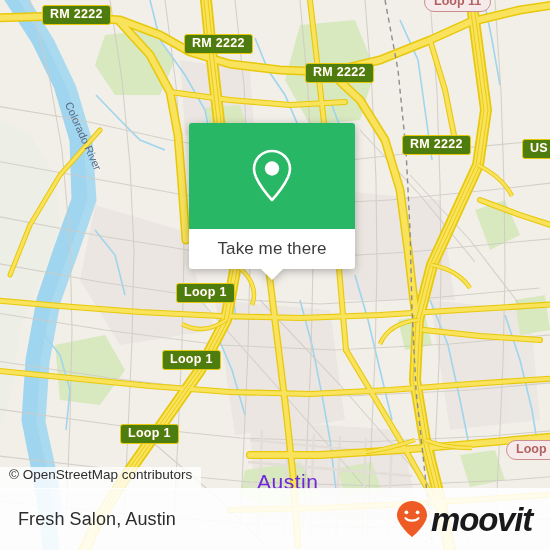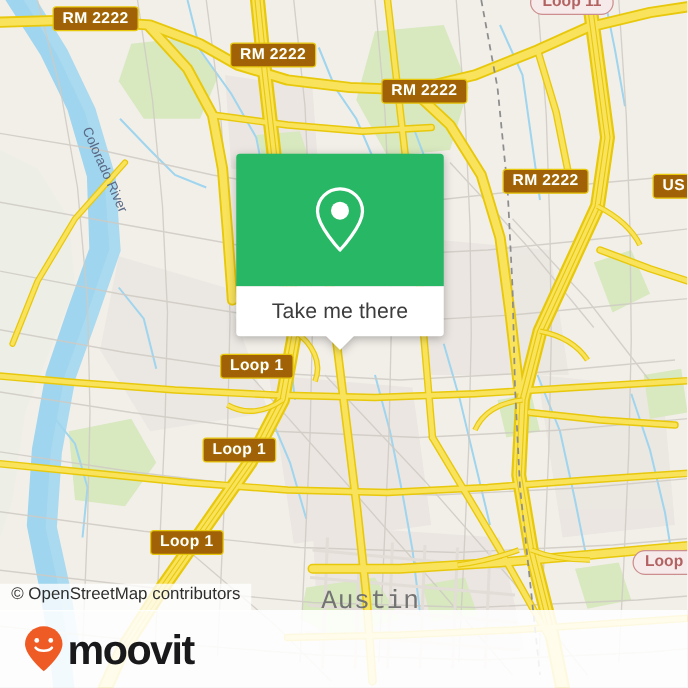--- a/index.html
+++ b/index.html
@@ -29,21 +29,21 @@
     position: absolute;
     top: 0; left: 0;
     width: 550px;
     height: 550px;
     display: block;
   }
 
   
   .shield {
     position: absolute;
-    background: #a16207;
+    background: #4d7c0f;
     border: 1.5px solid #e8c80b;
     border-radius: 3px;
     color: #ffffff;
     font-size: 12.5px;
     font-weight: bold;
     letter-spacing: .3px;
     padding: 2px 7px 3px 7px;
     white-space: nowrap;
     line-height: 13px;
     text-shadow: 0 0 2px rgba(170,140,0,.45);
@@ -64,25 +64,24 @@
   }
   .river-label {
     position: absolute;
     color: #5a6a86;
     font-size: 11px;
     white-space: nowrap;
     transform-origin: left top;
   }
   .city-label {
     position: absolute;
-    color: #737373;
+    color: #6d28d9;
     font-size: 21px;
     letter-spacing: .5px;
     white-space: nowrap;
-    font-family: Liberation Mono, monospace;
   }
 
   
   .popup {
     position: absolute;
     left: 189px;
     top: 123px;
     width: 166px;
     filter: drop-shadow(0 2px 4px rgba(0,0,0,.28));
   }
@@ -152,20 +151,21 @@
   .footer-title {
     color: #2b2b2b;
     font-size: 18px;
     letter-spacing: .1px;
     white-space: nowrap;
   }
   .brand {
     display: flex;
     align-items: center;
     gap: 2px;
+    font-style: italic;
   }
   .brand-word {
     color: #19191b;
     font-size: 33px;
     font-weight: bold;
     letter-spacing: -1.2px;
     line-height: 33px;
   }
 </style>
 </head>
@@ -368,20 +368,21 @@
         <span class="popup-tail"></span>
       </div>
     </div>
 
     <div class="attribution">
       <span>© OpenStreetMap contributors</span>
     </div>
   </div>
 
   <div class="footer">
+    <div class="footer-title">Fresh Salon, Austin</div>
     <div class="brand">
       <svg width="34" height="38" viewBox="0 0 34 38">
         <path d="M17 1 C8.7 1 2 7.5 2 15.2 C2 24.6 17 37 17 37 C17 37 32 24.6 32 15.2 C32 7.5 25.3 1 17 1 Z" fill="#ef5b25"></path>
         <circle cx="11.4" cy="12.3" r="1.9" fill="#ffffff"></circle>
         <circle cx="22.6" cy="12.3" r="1.9" fill="#ffffff"></circle>
         <path d="M10.5 18.2 C12.8 21.4 21.2 21.4 23.5 18.2" fill="none" stroke="#ffffff" stroke-width="2.1" stroke-linecap="round"></path>
       </svg>
       <span class="brand-word">moovit</span>
     </div>
   </div>

